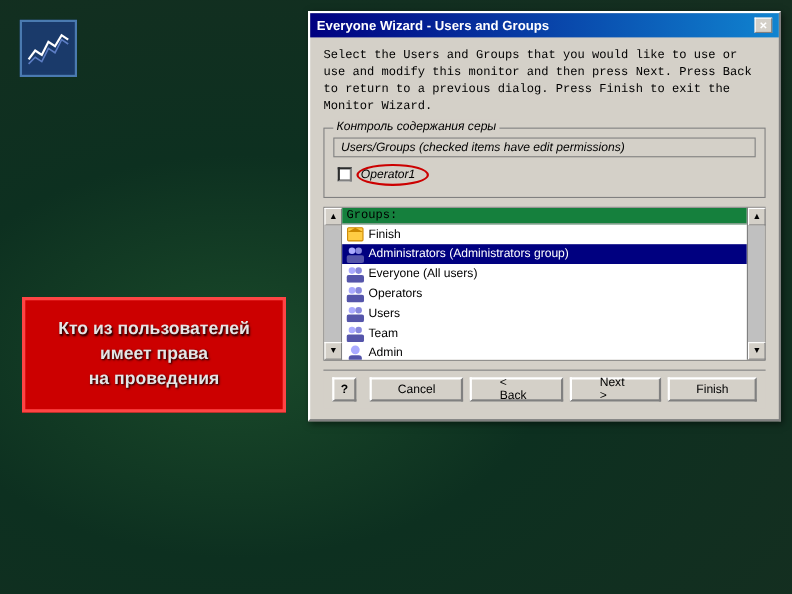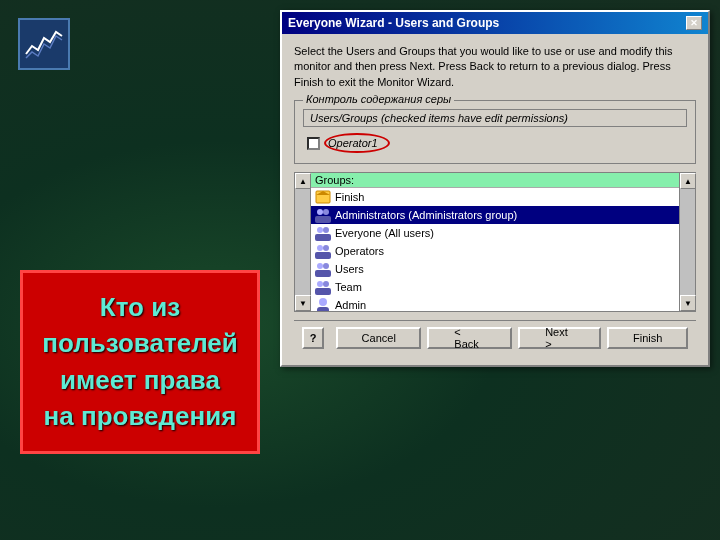--- a/index.html
+++ b/index.html
@@ -43,22 +43,22 @@
       left: 20px;
       top: 270px;
       width: 240px;
       background: #cc0000;
       border: 3px solid #ff4444;
       padding: 16px 12px;
       text-align: center;
       z-index: 10;
     }
     .overlay-box .overlay-text {
-      color: #5eead4;
-      font-size: 26px;
+      color: #e5e5e5;
+      font-size: 16px;
       font-weight: bold;
       line-height: 1.4;
       text-shadow: 1px 1px 2px #000;
     }
 
     
     .dialog {
       position: absolute;
       top: 10px;
       left: 280px;
@@ -103,20 +103,21 @@
     
     .dialog-body {
       padding: 10px 12px;
     }
 
     .description-text {
       font-size: 11px;
       color: #000;
       line-height: 1.4;
       margin-bottom: 10px;
+      font-family: Liberation Mono, monospace;
     }
 
     
     .group-box {
       border: 1px solid #808080;
       border-top: 1px solid #808080;
       padding: 8px 8px 8px 8px;
       margin-bottom: 8px;
       position: relative;
       font-style: italic;
@@ -295,21 +296,21 @@
     <div style="display:flex; border:1px solid #808080; margin-bottom:8px; height:140px;">
 
       <div style="width:16px; background:#d4d0c8; border-right:1px solid #808080; display:flex; flex-direction:column;">
         <div class="scroll-btn">▲</div>
         <div class="scroll-track"></div>
         <div class="scroll-btn">▼</div>
       </div>
 
       <div style="flex:1; background:white; overflow:hidden;">
 
-        <div class="list-item-row" style="background:#86efac; border-bottom:1px solid #aaa;">
+        <div class="list-item-row" style="background:#15803d; border-bottom:1px solid #aaa;font-family:Liberation Mono, monospace;">
           <span>Groups:</span>
         </div>
 
         <div class="list-item-row">
           <svg class="user-icon" viewBox="0 0 16 16">
               <rect x="1" y="2" width="14" height="12" rx="1" fill="#ffcc44" stroke="#cc8800" stroke-width="1"></rect>
               <polygon points="1,6 8,2 15,6" fill="#cc8800"></polygon>
             </svg>
           <span>Finish</span>
         </div>

